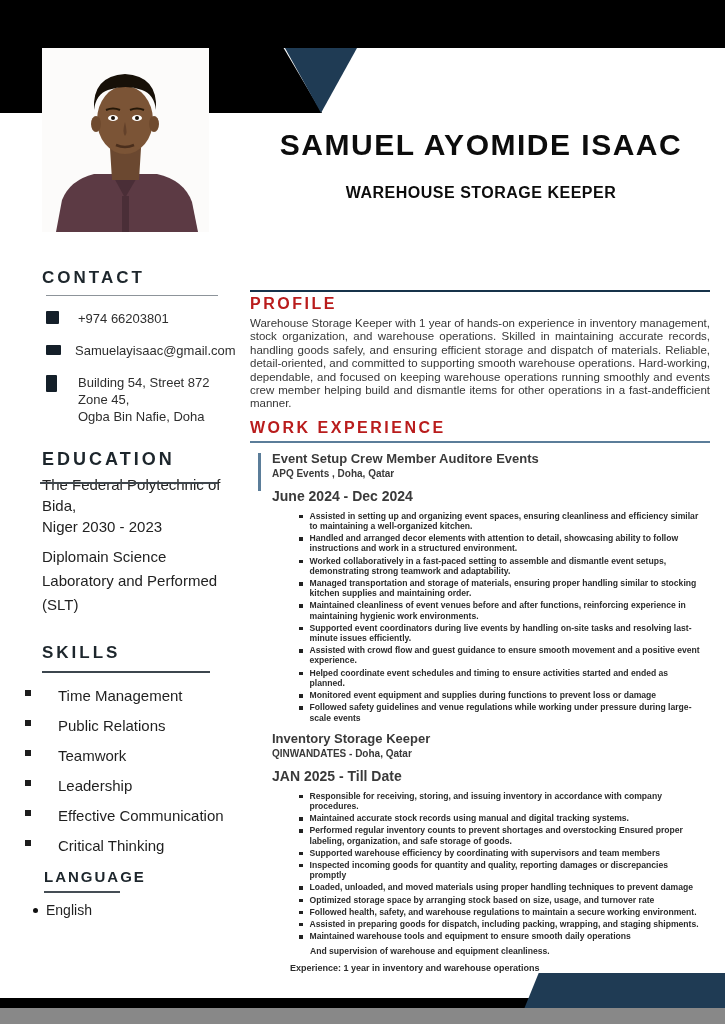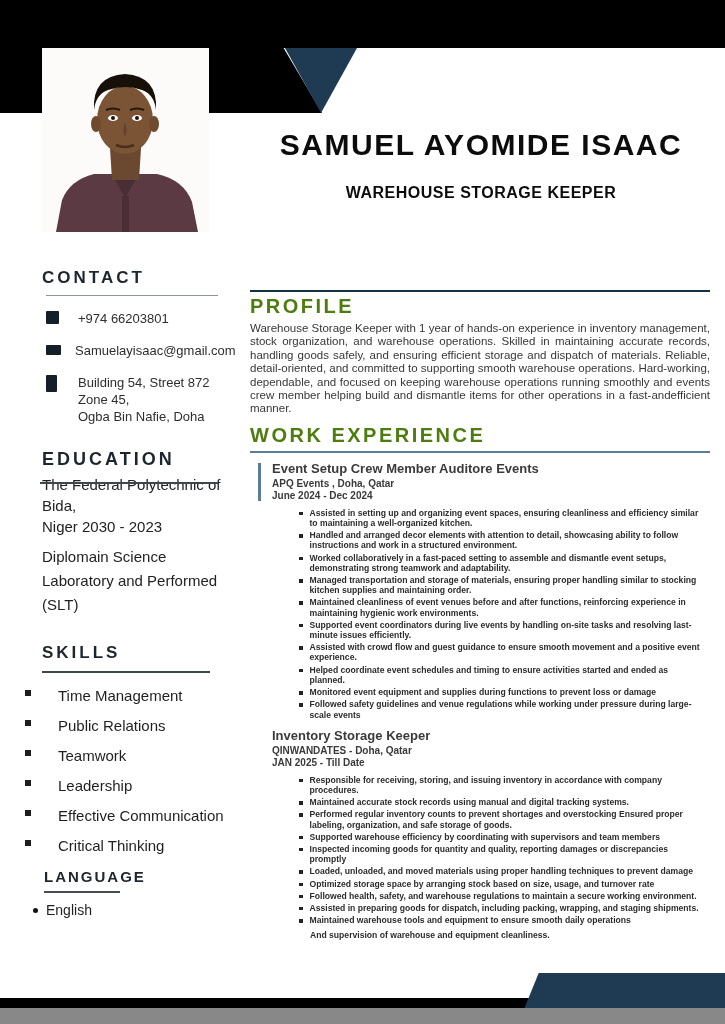--- a/index.html
+++ b/index.html
@@ -56,32 +56,32 @@
   .skill-label { font-size:15px; color:#1f1f1f; }
   .language { margin-top:14px; }
   .lang-head { font-size:15px; letter-spacing:2px; margin-left:2px; }
   .lang-rule { width:76px; height:2px; background:#454e55; margin:6px 0 9px 2px; }
   .lang-row { display:flex; align-items:center; gap:8px; margin-left:-9px; }
   .lang-dot { width:5px; height:5px; border-radius:50%; background:#111; }
   .lang-label { font-size:14px; color:#1f1f1f; }
   
   .right-col { position:absolute; left:250px; top:290px; width:460px; }
   .profile-topline { width:460px; height:2px; background:#16324a; }
-  .main-head { font-size:20px; font-weight:800; letter-spacing:2.5px; color:#4d7c0f;
+  .main-head { font-size:16px; font-weight:800; letter-spacing:2.5px; color:#b91c1c;
                margin-top:3px; }
   .profile-text { margin-top:4px; font-size:11.5px; line-height:13.4px; color:#373737;
                   text-align:justify; }
   .we-head { margin-top:8px; }
   .we-rule { width:460px; height:2px; background:#5b7d99; margin-top:4px; }
   .job { position:relative; margin-top:8px; padding-left:22px; }
   .job-bar { position:absolute; left:8px; top:2px; width:3px; height:38px;
              background:#5b7d99; }
   .j-title { font-size:13px; font-weight:700; color:#3a3a3a; }
   .j-company { font-size:10px; font-weight:700; color:#3a3a3a; margin-top:2px; }
-  .j-dates { font-size:10px; font-weight:700; color:#3a3a3a; margin-top:1px; }
+  .j-dates { font-size:14px; font-weight:700; color:#3a3a3a; margin-top:9px; }
   .bullets { margin-top:7px; padding-left:27px; }
   .b-row { display:flex; align-items:flex-start; gap:7px; margin-bottom:2px; }
   .b-sq { width:3.5px; height:3.5px; background:#222; flex:0 0 auto; margin-top:4px; }
   .b-text { font-size:8.6px; line-height:10.2px; font-weight:600; color:#2c2c2c;
             width:392px; }
   .extra-line { margin-top:5px; padding-left:38px; font-size:8.6px; font-weight:600;
                 color:#2c2c2c; }
   .exp-footer { margin-top:7px; padding-left:18px; font-size:9px; font-weight:700;
                 color:#2c2c2c; }
 </style>
@@ -308,20 +308,21 @@
         <div class="b-row">
             <span class="b-sq"></span>
             <span class="b-text">Assisted in preparing goods for dispatch, including packing, wrapping, and staging shipments.</span>
           </div>
         <div class="b-row">
             <span class="b-sq"></span>
             <span class="b-text">Maintained warehouse tools and equipment to ensure smooth daily operations</span>
           </div>
       </div>
       <div class="extra-line">And supervision of warehouse and equipment cleanliness.</div>
+      <div class="exp-footer">Experience: 1 year in inventory and warehouse operations</div>
     </div>
 
   </div>
 
   <div class="deco bottom-band"></div>
   <div class="deco bottom-navy"></div>
 
 </div>
 
 </body></html>

